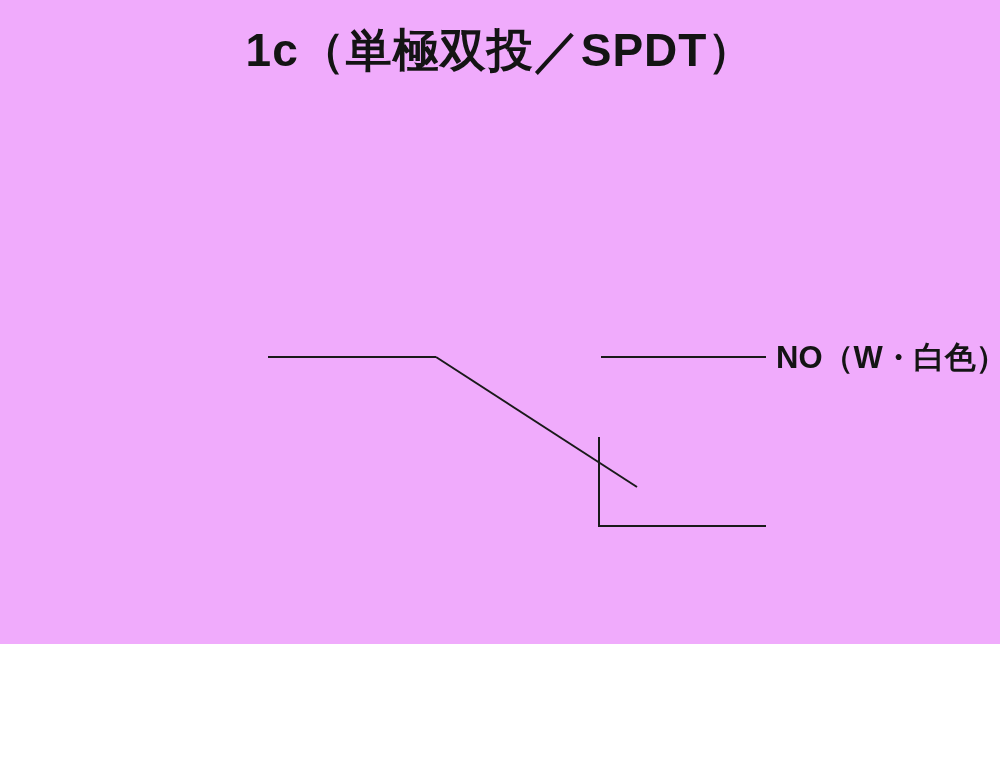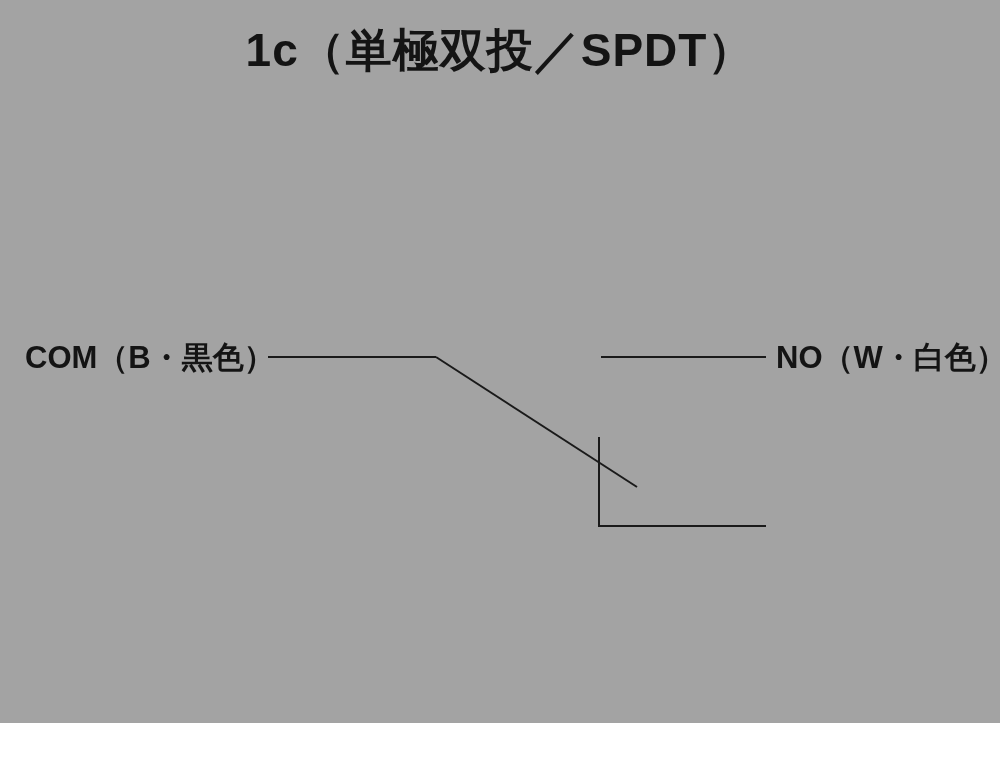--- a/index.html
+++ b/index.html
@@ -3,22 +3,22 @@
 <meta charset="utf-8">
 <style>
   html, body {
     margin: 0;
     padding: 0;
     background: #ffffff;
   }
   .page {
     position: relative;
     width: 1000px;
-    height: 723px;
-    background: #a3a3a3;
+    height: 644px;
+    background: #f0abfc;
     overflow: hidden;
     font-family: "Liberation Sans", "DejaVu Sans", sans-serif;
     color: #141414;
   }
   .diagram-title {
     position: absolute;
     top: 20px;
     left: 0;
     width: 100%;
     text-align: center;
@@ -69,18 +69,17 @@
   <div class="diagram-title">1c（単極双投／SPDT）</div>
 
   <svg class="wiring-svg" viewBox="0 0 1000 778" xmlns="http://www.w3.org/2000/svg">
     <line class="wire" x1="268" y1="357" x2="436" y2="357"></line>
     <line class="wire" x1="436" y1="357" x2="637" y2="487"></line>
     <line class="wire" x1="601" y1="357" x2="766" y2="357"></line>
     <line class="wire" x1="599" y1="437" x2="599" y2="526"></line>
     <line class="wire" x1="598" y1="526" x2="766" y2="526"></line>
   </svg>
 
-  <div class="terminal-label label-com">COM（B・黒色）</div>
 
   <div class="terminal-label label-no">NO（W・白色）</div>
 
 
 </div>
 
 </body></html>

